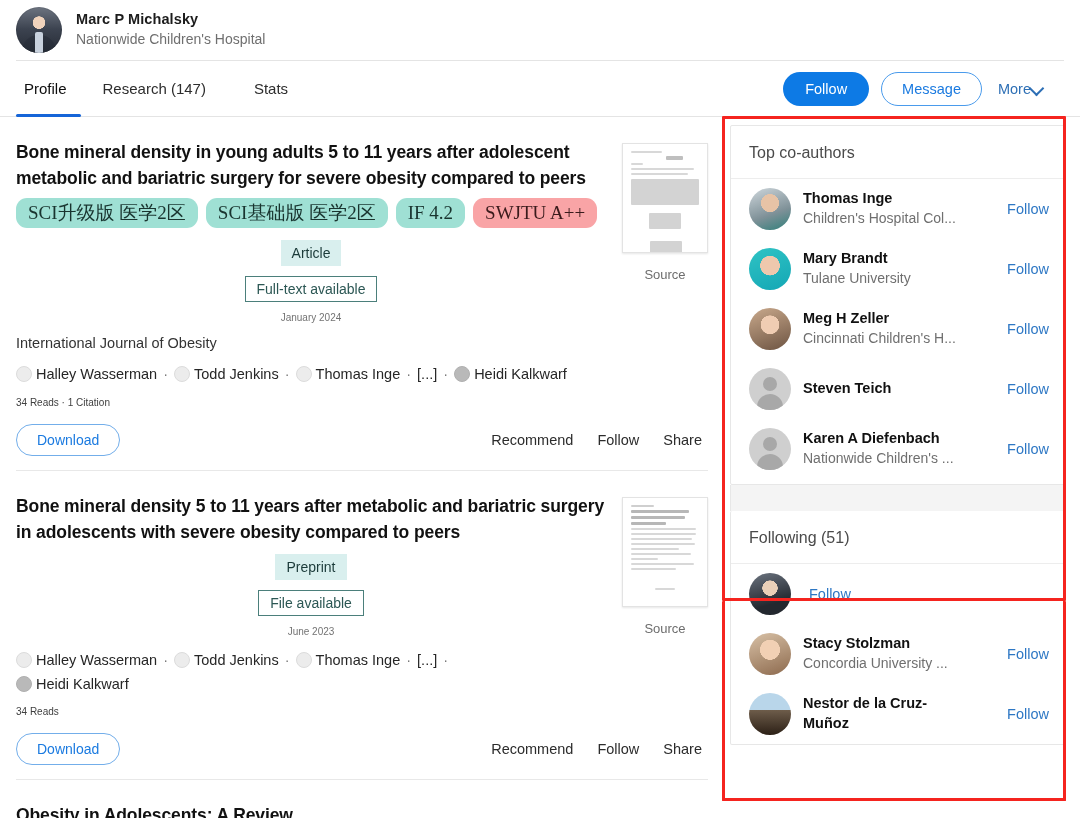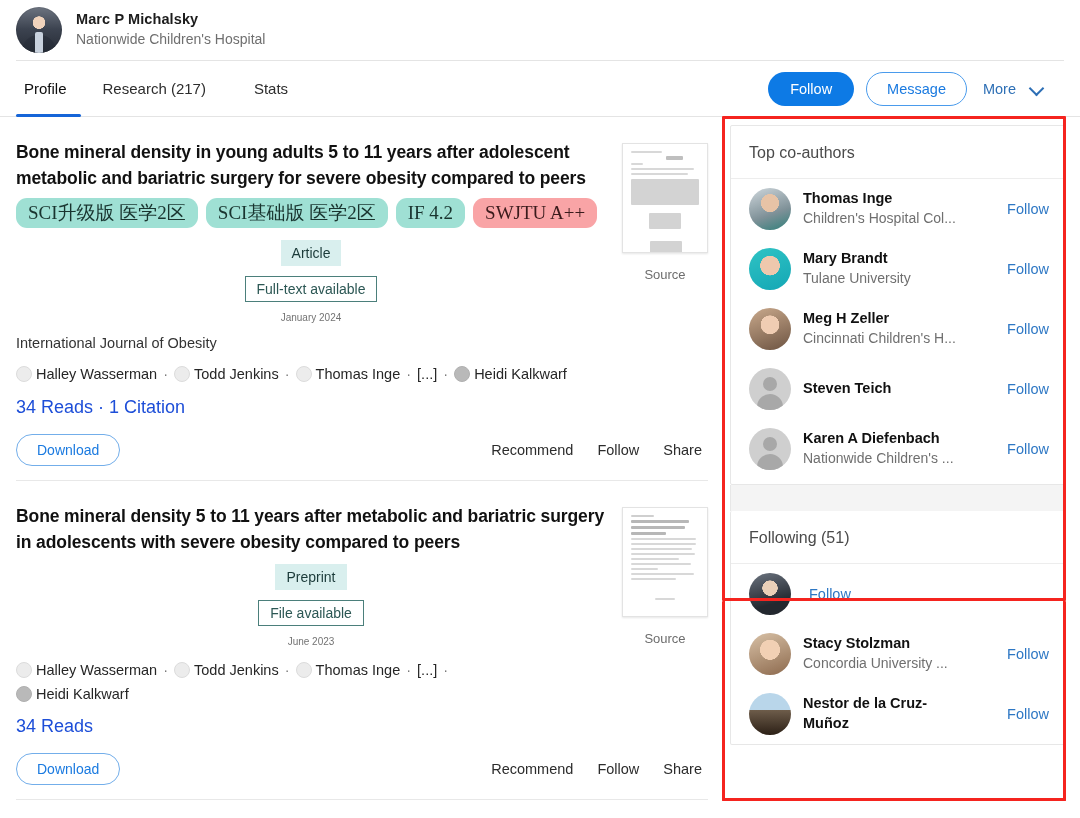--- a/index.html
+++ b/index.html
@@ -65,21 +65,21 @@
   .btn-follow {
     background:#0d7ae5; color:#fff; border:none; border-radius:18px;
     font-size:14.5px; padding: 9px 22px; cursor:pointer;
     font-family:inherit;
   }
   .btn-message {
     background:#fff; color:#1a7ae0; border:1px solid #4a9bec; border-radius:18px;
     font-size:14.5px; padding: 8px 20px; cursor:pointer; font-family:inherit;
   }
   .btn-more {
-    display:flex; align-items:center; gap:15px;
+    display:flex; align-items:center; gap:0;
     color:#2d6fb5; font-size:14.5px; cursor:pointer; padding: 6px 4px;
   }
   .chev { width:13px; height:13px; display:inline-block; position:relative; }
   .chev::before{
     content:""; position:absolute; left:0; top:1px;
     width:9px; height:9px; border-right:2px solid #2d6fb5; border-bottom:2px solid #2d6fb5;
     transform: rotate(45deg);
   }
 
   
@@ -117,21 +117,21 @@
   .authors { font-size:14.5px; color:#262626; line-height:1.65; margin-bottom:10px; }
   .authors .au { white-space:nowrap; }
   .mini-av {
     display:inline-block; width:16px; height:16px; border-radius:50%;
     background:#ececec; border:1px solid #dcdcdc; vertical-align:-3px; margin-right:4px;
     position:relative;
   }
   .mini-av.solid { background:#b9b9b9; border-color:#b0b0b0; }
   .dot-sep { color:#7a7a7a; padding: 0 2px; }
 
-  .stats { font-size:18px; color:#1d4ed8; margin-bottom:16px; }
+  .stats { font-size:10px; color:#404040; margin-bottom:16px; }
 
   .actions-row { display:flex; align-items:center; }
   .btn-download {
     background:#fff; color:#1a7ae0; border:1px solid #73aeea; border-radius:17px;
     font-size:14px; padding:7px 20px; cursor:pointer; font-family:inherit;
   }
   .act-links { margin-left:auto; display:flex; gap:24px; padding-right:6px; }
   .act-link { font-size:14.5px; color:#2c2c2c; cursor:pointer; }
 
   
@@ -200,21 +200,21 @@
     </div>
   </div>
   <div class="hdr-divider"></div>
 
   <div class="tabbar">
     <div class="tabs">
       <div class="tab active">
         <span>Profile</span>
       </div>
       <div class="tab">
-        <span>Research (217)</span>
+        <span>Research (147)</span>
       </div>
       <div class="tab">
         <span>Stats</span>
       </div>
     </div>
     <div class="hdr-actions">
       <button class="btn-follow">Follow</button>
       <button class="btn-message">Message</button>
       <div class="btn-more">
         <span>More</span>

